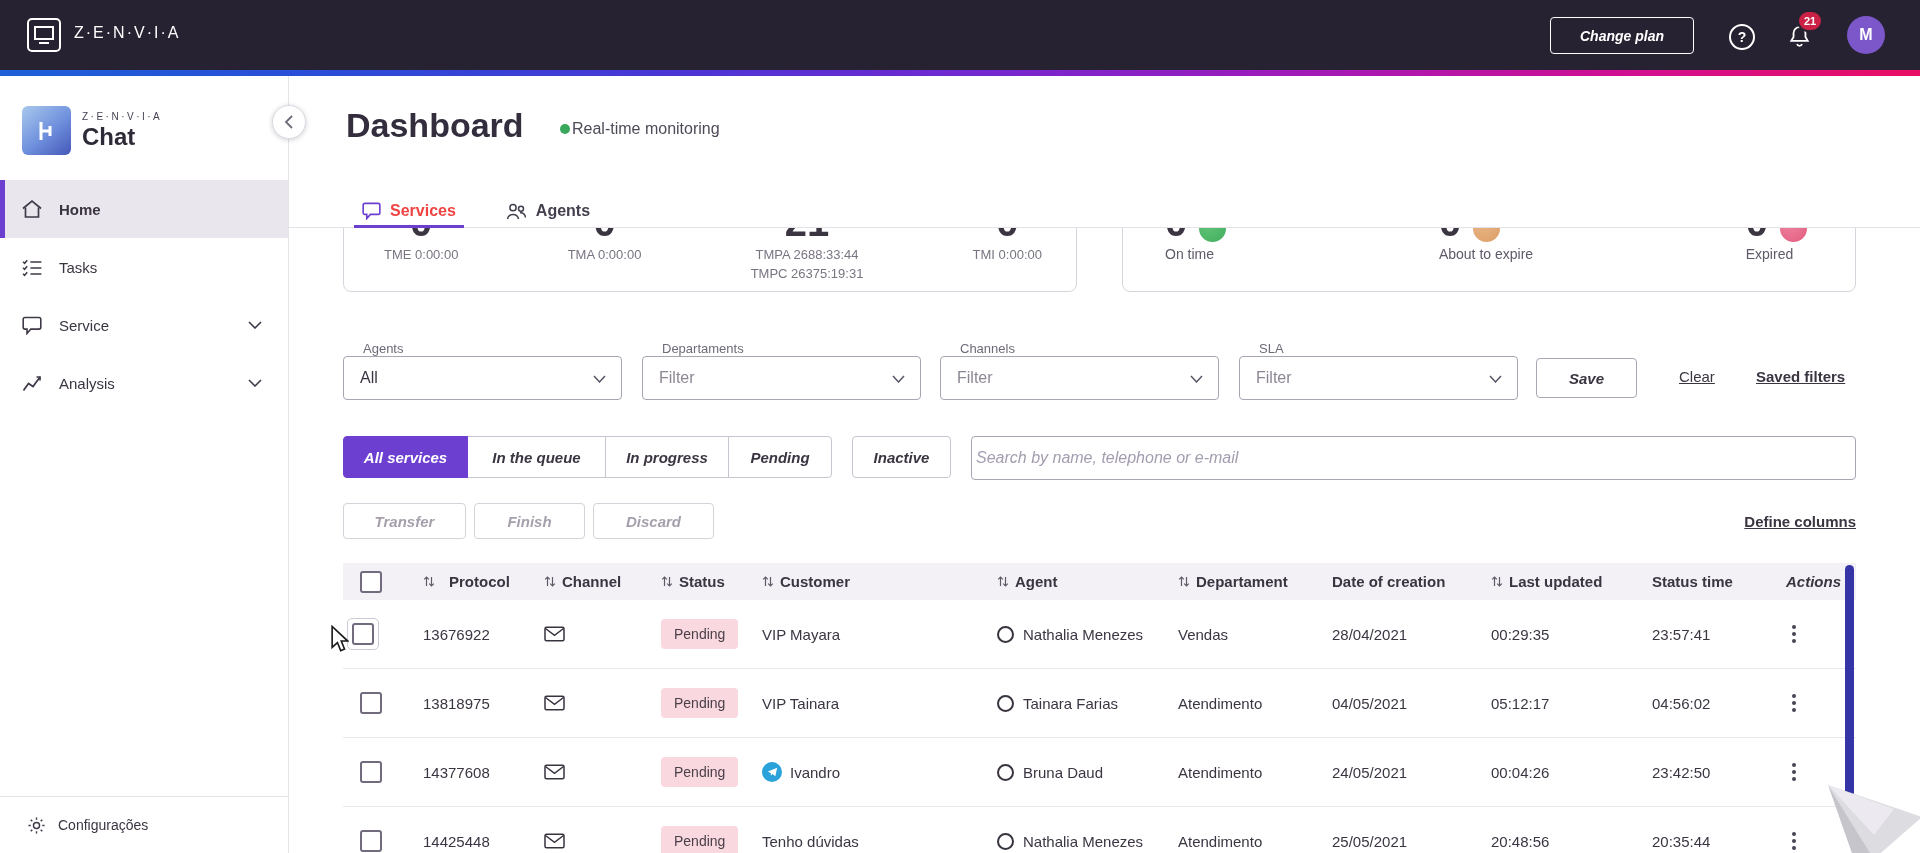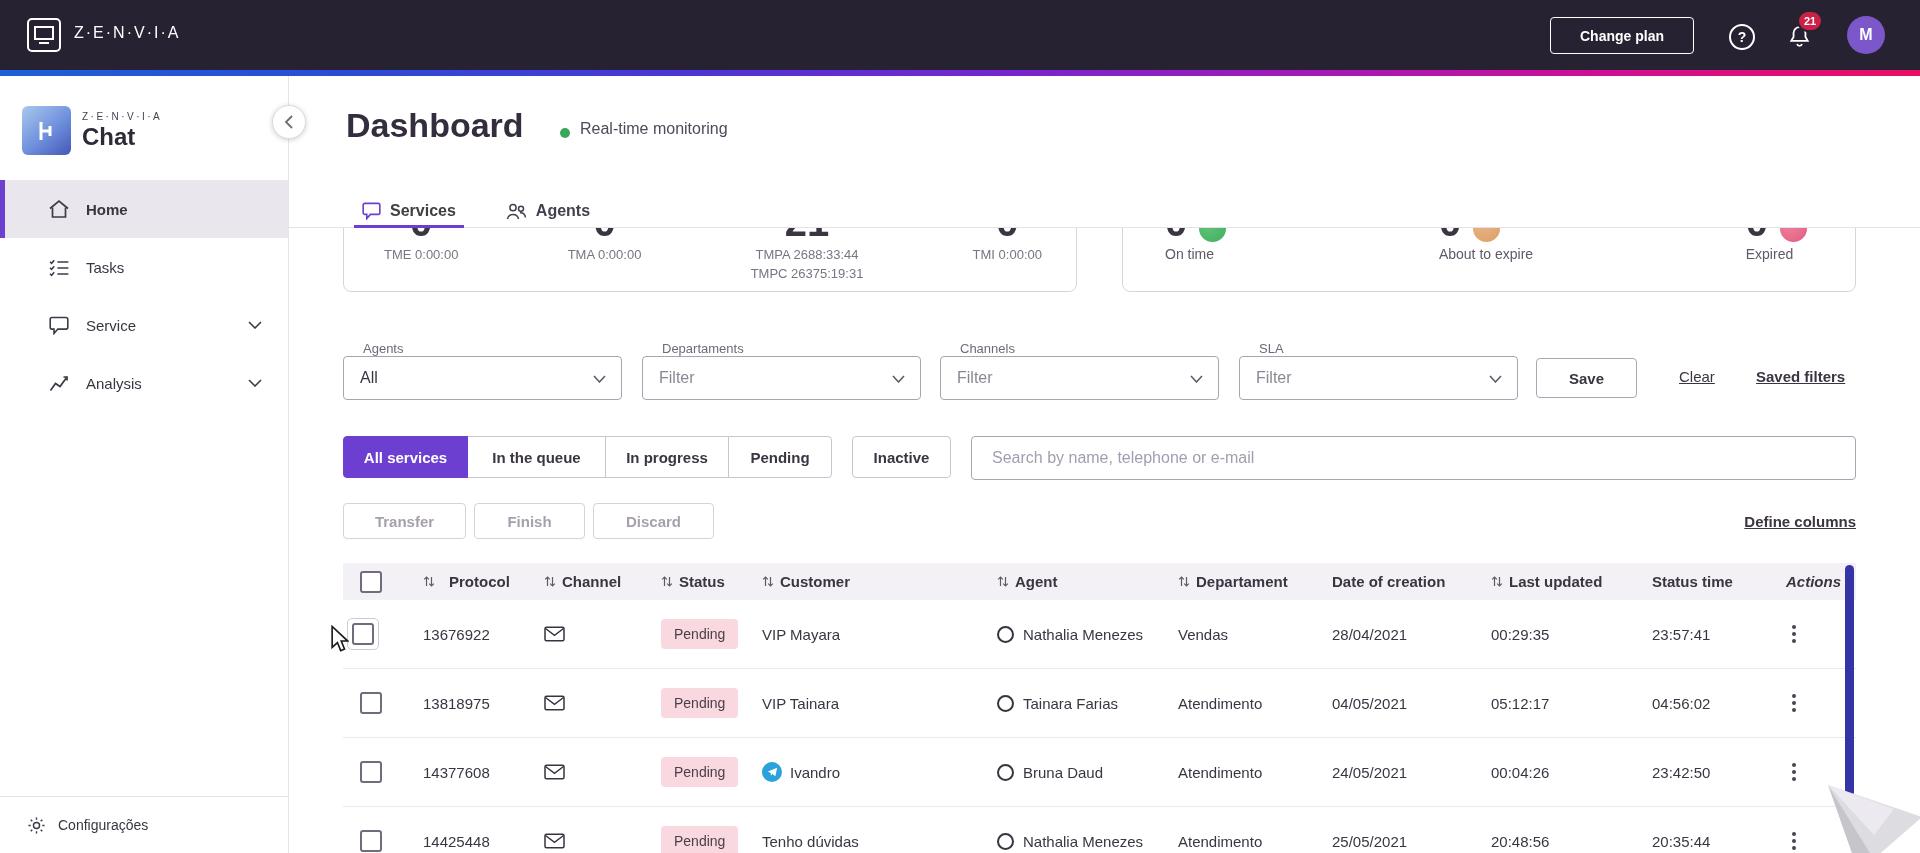--- a/index.html
+++ b/index.html
@@ -1,18 +1,18 @@
 <!DOCTYPE html>
 <html><head>
 <meta charset="utf-8">
 <style>
   html,body{margin:0;padding:0;background:#fff;}
   body{width:1920px;height:853px;position:relative;overflow:hidden;
        font-family:"Liberation Sans",sans-serif;color:#3b3542;}
-  button,input{font-family:inherit;}
+  button,input{font-family:inherit;font-style:italic;}
   svg{display:block;}
 
   
   .topbar{position:absolute;top:0;left:0;width:1920px;height:70px;background:#272231;z-index:30;}
   .tb-logo{position:absolute;left:26px;top:17px;}
   .tb-brand{position:absolute;left:74px;top:24px;color:#fff;font-size:16px;letter-spacing:2px;}
   .btn-change{position:absolute;left:1550px;top:17px;width:144px;height:37px;background:transparent;
       border:1.5px solid #fff;border-radius:4px;color:#fff;font-size:14px;font-weight:700;cursor:pointer;}
   .help-circ{position:absolute;left:1729px;top:24px;width:22px;height:22px;border:2px solid #fff;border-radius:50%;
       color:#fff;font-size:14px;font-weight:700;display:flex;align-items:center;justify-content:center;cursor:pointer;}
@@ -32,41 +32,41 @@
   .logo-block{position:absolute;left:22px;top:30px;display:flex;align-items:center;}
   .logo-sq{width:49px;height:49px;border-radius:6px;background:linear-gradient(140deg,#a9c9ee 0%,#6e8fdc 55%,#4557b8 100%);
       display:flex;align-items:center;justify-content:center;}
   .logo-txt{margin-left:11px;}
   .logo-small{font-size:10px;letter-spacing:2.5px;color:#453f50;}
   .logo-product{font-size:24px;font-weight:600;color:#2f2a38;margin-top:1px;}
   .collapse-btn{position:absolute;left:272px;top:105px;width:32px;height:32px;border-radius:50%;background:#fff;
       border:1px solid #ddd9e1;box-shadow:0 1px 5px rgba(40,30,60,.22);display:flex;align-items:center;justify-content:center;
       z-index:26;cursor:pointer;}
   .menu{position:absolute;top:104px;left:0;right:0;}
-  .mi{height:58px;display:flex;align-items:center;padding-left:42px;border-left:5px solid transparent;
+  .mi{height:58px;display:flex;align-items:center;padding-left:15px;border-left:5px solid transparent;
       box-sizing:border-box;cursor:pointer;position:relative;font-size:15px;color:#3b3542;}
   .mi.active{background:#e9e6ed;border-left-color:#6d3fd1;font-weight:700;}
   .mi .micon{width:24px;display:flex;justify-content:center;margin-right:15px;}
   .mi .chev{position:absolute;right:26px;top:25px;}
   .side-bottom{position:absolute;left:0;right:0;bottom:0;height:56px;border-top:1px solid #e6e3e9;
       display:flex;align-items:center;padding-left:27px;cursor:pointer;font-size:14px;color:#3b3542;}
   .side-bottom .micon{margin-right:12px;display:flex;}
 
   
   .main{position:absolute;top:76px;left:288px;width:1632px;bottom:0;background:#fff;overflow:hidden;}
   .page-title{position:absolute;left:58px;top:30px;font-size:34px;font-weight:700;color:#332d3d;}
-  .monitor{position:absolute;left:272px;top:44px;display:flex;align-items:flex-end;gap:10px;}
+  .monitor{position:absolute;left:272px;top:44px;display:flex;align-items:center;gap:2px;}
   .gdot{width:10px;height:10px;border-radius:50%;background:#3aa85c;}
   .mon-txt{font-size:16px;color:#4f4a57;}
 
   .tabs{position:absolute;left:0;right:0;top:119px;height:33px;border-bottom:1px solid #e4e1e8;
       display:flex;padding-left:66px;gap:34px;box-sizing:border-box;}
   .tab{display:flex;align-items:center;gap:9px;padding:0 8px;position:relative;font-size:16px;font-weight:700;
       color:#45404e;cursor:pointer;}
-  .tab.active{color:#404040;}
+  .tab.active{color:#ef4444;}
   .tab.active::after{content:"";position:absolute;left:0;right:0;bottom:-1px;height:3px;background:#6d3fd1;}
 
   
   .stats{position:absolute;left:55px;top:152px;width:1513px;height:64px;overflow:hidden;padding-left:16px;}
   .card{position:absolute;bottom:0;height:130px;width:734px;background:#fff;border:1px solid #d8d4dd;
       border-radius:8px;box-sizing:border-box;}
   .card.time{left:0;display:flex;justify-content:space-between;padding:36px 34px 0 40px;}
   .metric{text-align:center;}
   .metric .num{font-size:40px;font-weight:700;line-height:46px;color:#3b3542;}
   .metric .l1,.metric .l2{font-size:13px;line-height:19px;color:#7a7482;white-space:nowrap;}
@@ -95,21 +95,21 @@
 
   
   .stabs{position:absolute;left:55px;top:360px;height:42px;display:flex;}
   .stab{height:42px;background:#fff;border:1px solid #c9c4d0;font-size:15px;font-weight:600;color:#3b3542;
       margin-left:-1px;cursor:pointer;padding:0;}
   .stab.first{margin-left:0;background:#6d3fd1;border-color:#6d3fd1;color:#fff;border-radius:4px 0 0 4px;position:relative;z-index:1;}
   .stab.last{border-radius:0 4px 4px 0;}
   .stab.inactive{position:absolute;left:564px;top:360px;border-radius:4px;margin-left:0;}
   .w-all{width:125px;} .w-queue{width:139px;} .w-prog{width:124px;} .w-pend{width:104px;} .w-inac{width:99px;}
   .search{position:absolute;left:683px;top:360px;width:885px;height:44px;border:1px solid #a9a3b2;border-radius:4px;
-      padding:0 20px;box-sizing:border-box;font-size:16px;color:#3b3542;outline:none;}
+      padding:0 4px;box-sizing:border-box;font-size:16px;color:#3b3542;outline:none;}
   .search::placeholder{color:#a39daf;}
 
   
   .bulk{position:absolute;left:55px;top:427px;display:flex;gap:8px;}
   .bbtn{height:36px;background:#fff;border:1px solid #d6d2da;border-radius:4px;font-size:15px;font-weight:600;
       color:#a6a0ad;cursor:default;}
   .b-transfer{width:123px;} .b-finish{width:111px;} .b-discard{width:121px;}
   .define{position:absolute;top:437px;left:1429px;width:139px;text-align:right;font-size:15px;font-weight:700;
       text-decoration:underline;color:#3b3542;cursor:pointer;}
 

